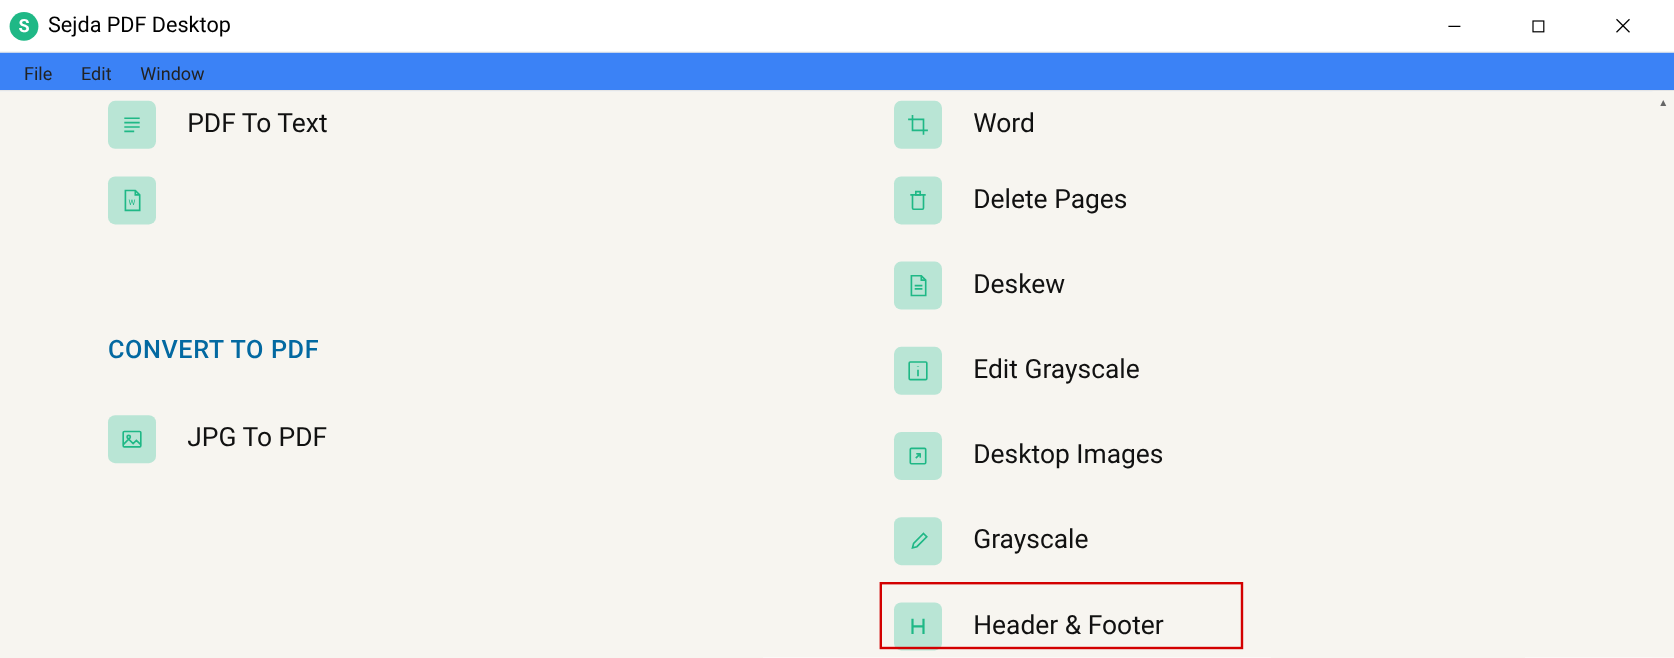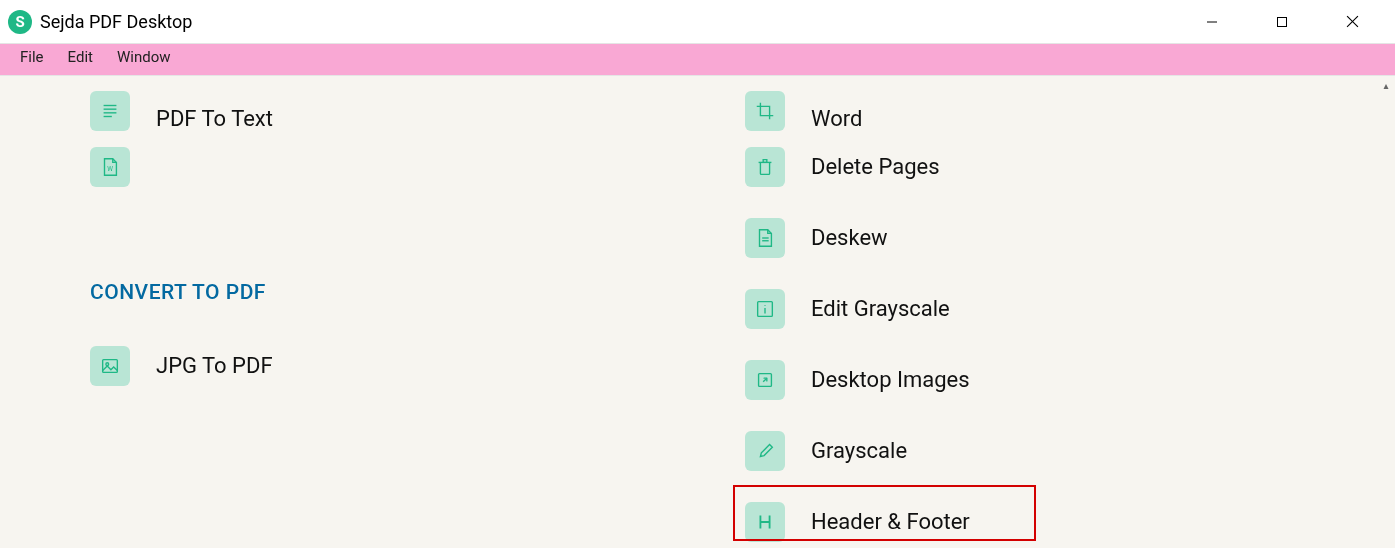--- a/index.html
+++ b/index.html
@@ -57,23 +57,23 @@
       justify-content: center;
       cursor: pointer;
       font-size: 14px;
     }
     .win-btn svg {
       stroke: #000;
     }
     .menubar {
       height: 32px;
       display: flex;
-      align-items: flex-start;
+      align-items: flex-end;
       padding: 0 8px;
-      background: #f9a8d4;
+      background: #3b82f6;
       border-bottom: 1px solid #e5e5e5;
       gap: 0;
     }
     .menu-item {
       padding: 4px 12px;
       font-size: 15px;
       color: #222;
       cursor: pointer;
     }
     .content {
@@ -95,21 +95,21 @@
       padding-left: 95px;
     }
     .tool-item {
       display: flex;
       align-items: center;
       height: 71px;
       cursor: pointer;
     }
     .tool-item.first {
       height: 55px;
-      align-items: flex-end;
+      align-items: center;
       padding-top: 0;
     }
     .tool-icon {
       width: 40px;
       height: 40px;
       background: #b9e5d5;
       border-radius: 6px;
       display: flex;
       align-items: center;
       justify-content: center;

